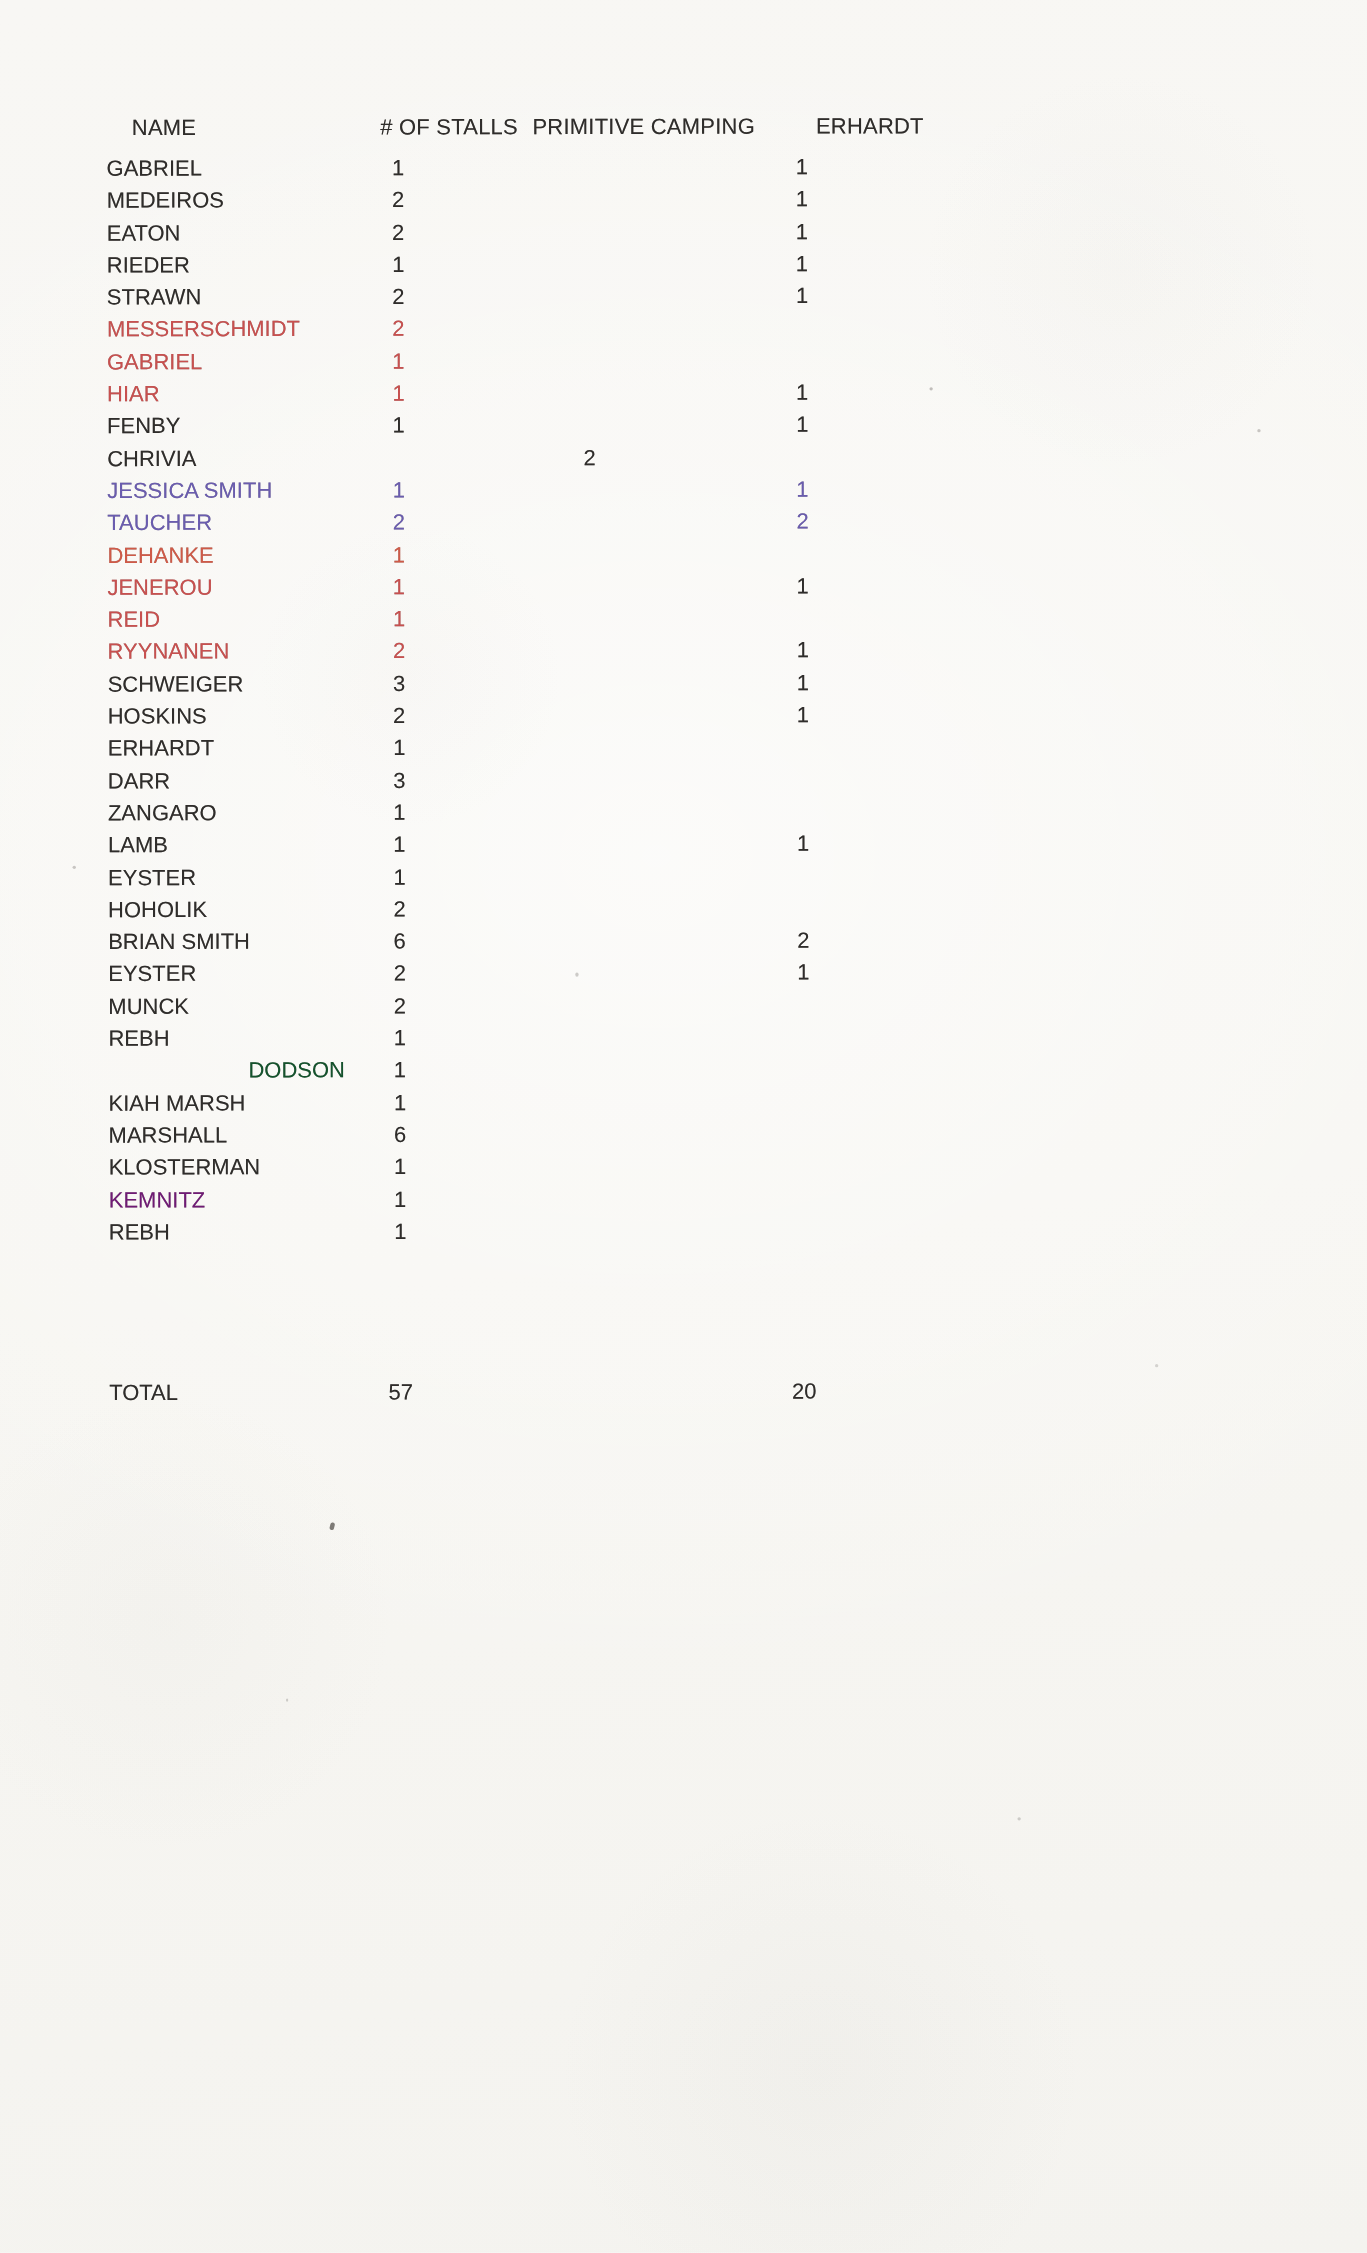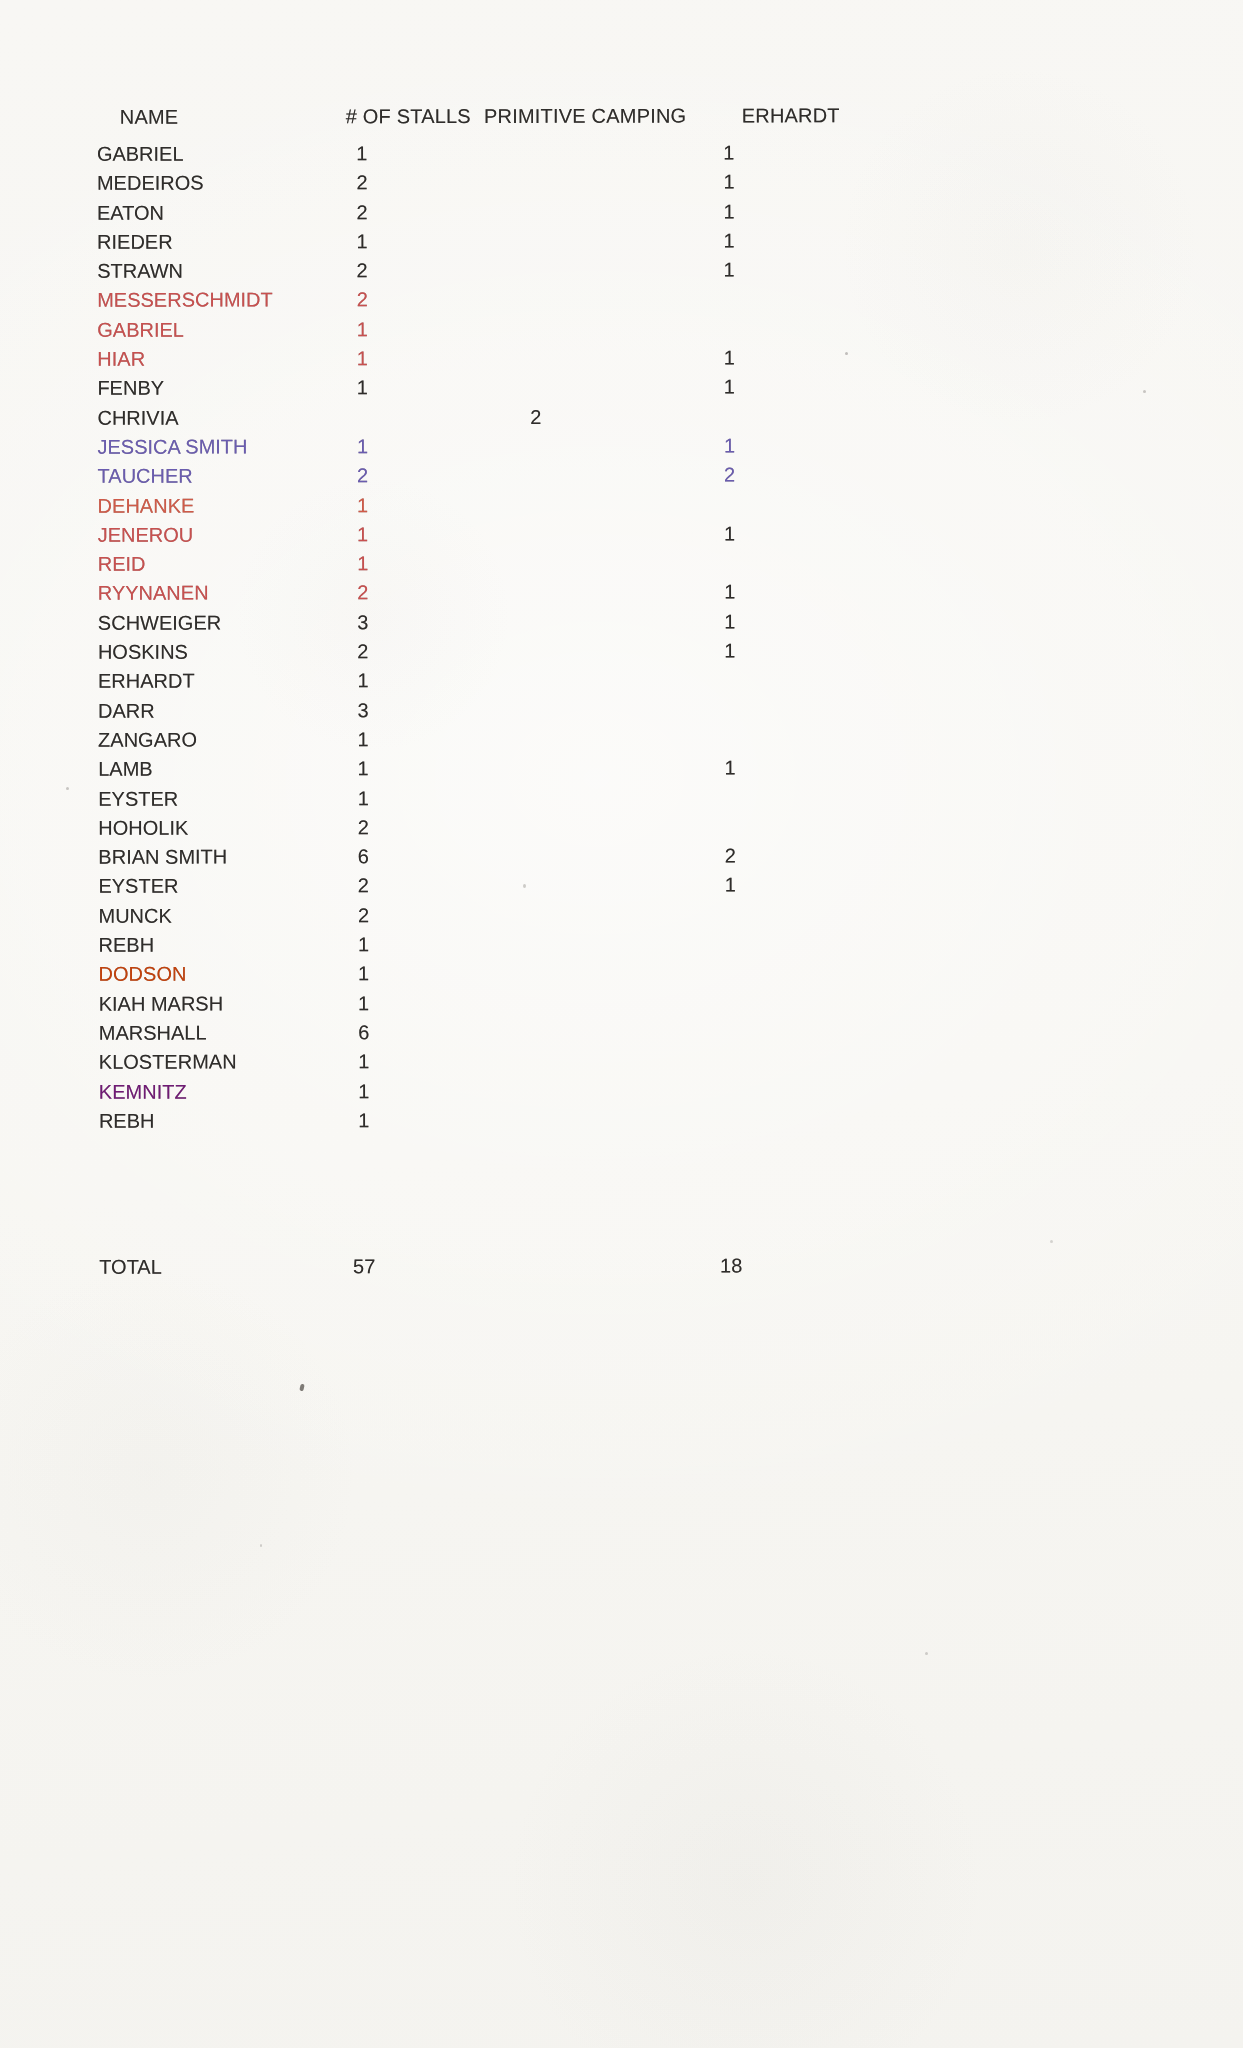--- a/index.html
+++ b/index.html
@@ -223,21 +223,21 @@
         <div class="cell c-prim" style="color: rgb(47, 45, 43);"></div>
         <div class="cell c-camp" style="color: rgb(47, 45, 43);"></div>
       </div>
       <div class="t-row">
         <div class="cell c-name" style="color: rgb(47, 45, 43);">REBH</div>
         <div class="cell c-stalls" style="color: rgb(47, 45, 43);">1</div>
         <div class="cell c-prim" style="color: rgb(47, 45, 43);"></div>
         <div class="cell c-camp" style="color: rgb(47, 45, 43);"></div>
       </div>
       <div class="t-row">
-        <div class="cell c-name" style="color: #c2410c;">DODSON</div>
+        <div class="cell c-name" style="color: #14532d; text-align: right;">DODSON</div>
         <div class="cell c-stalls" style="color: rgb(47, 45, 43);">1</div>
         <div class="cell c-prim" style="color: rgb(47, 45, 43);"></div>
         <div class="cell c-camp" style="color: rgb(47, 45, 43);"></div>
       </div>
       <div class="t-row">
         <div class="cell c-name" style="color: rgb(47, 45, 43);">KIAH MARSH</div>
         <div class="cell c-stalls" style="color: rgb(47, 45, 43);">1</div>
         <div class="cell c-prim" style="color: rgb(47, 45, 43);"></div>
         <div class="cell c-camp" style="color: rgb(47, 45, 43);"></div>
       </div>
@@ -264,21 +264,21 @@
         <div class="cell c-stalls" style="color: rgb(47, 45, 43);">1</div>
         <div class="cell c-prim" style="color: rgb(47, 45, 43);"></div>
         <div class="cell c-camp" style="color: rgb(47, 45, 43);"></div>
       </div>
     </div>
 
   <div class="total-row">
     <div class="cell c-name">TOTAL</div>
     <div class="cell c-stalls">57</div>
     <div class="cell c-prim"></div>
-    <div class="cell c-camp">18</div>
+    <div class="cell c-camp">20</div>
   </div>
 </div>
 
 <div class="speck s1"></div>
 <div class="speck s2"></div>
 <div class="speck s3"></div>
 <div class="speck s4"></div>
 <div class="speck s5"></div>
 <div class="speck s6"></div>
 <div class="speck s7"></div>

